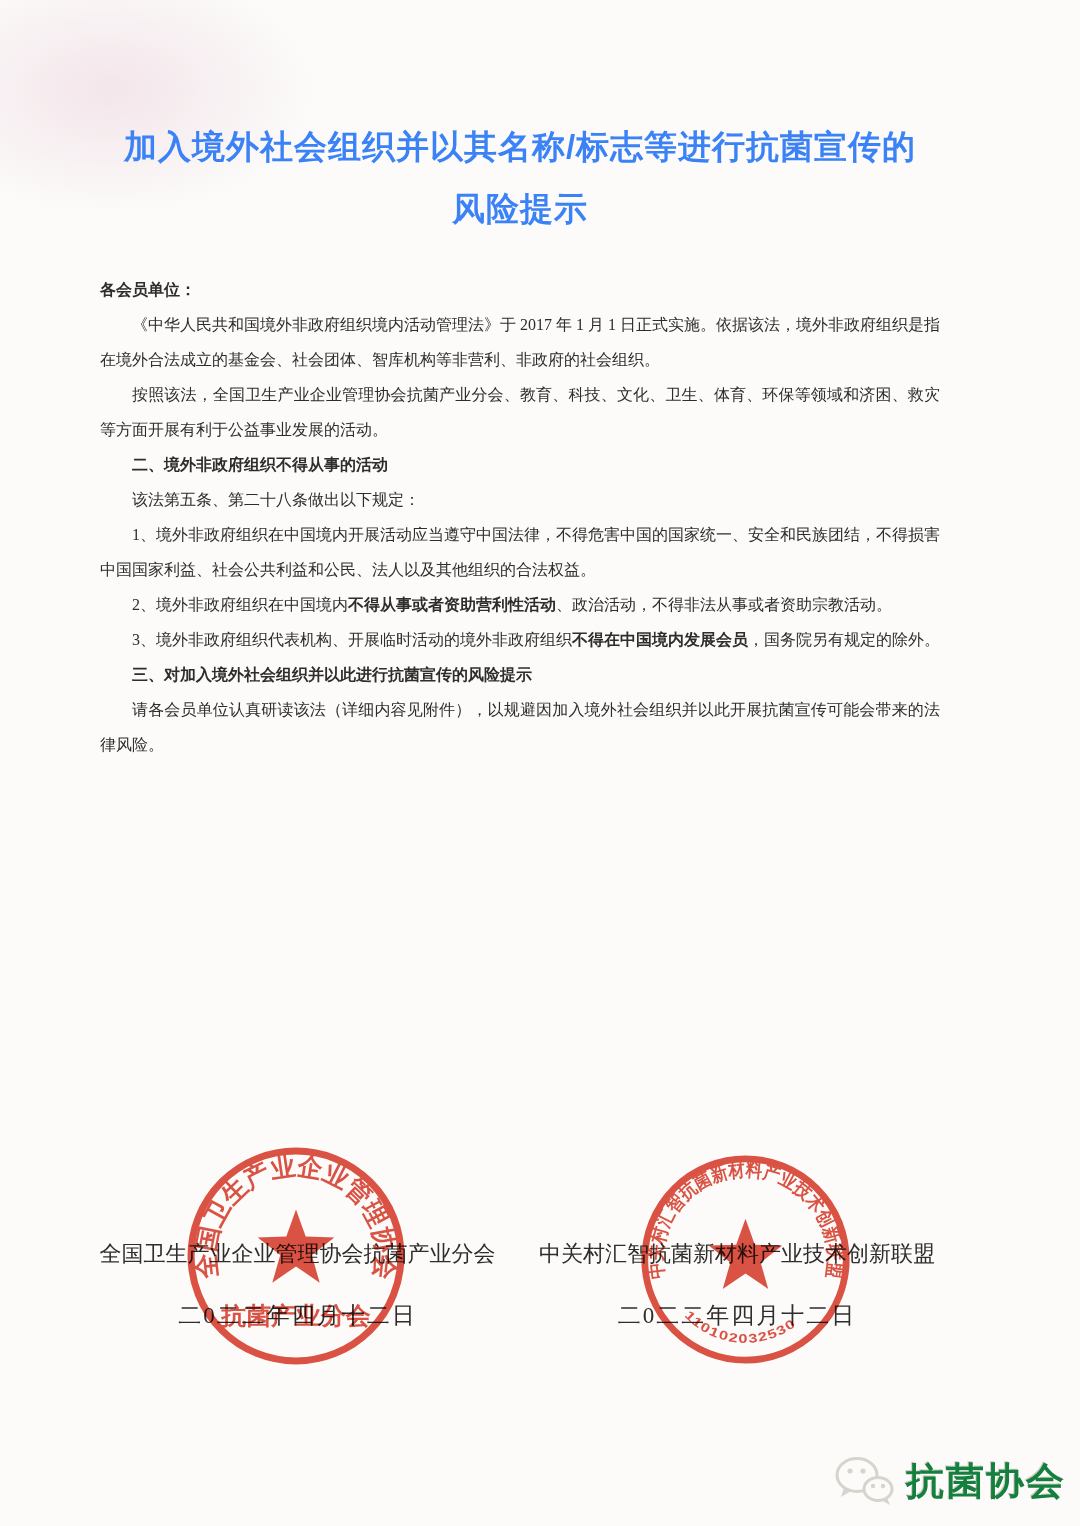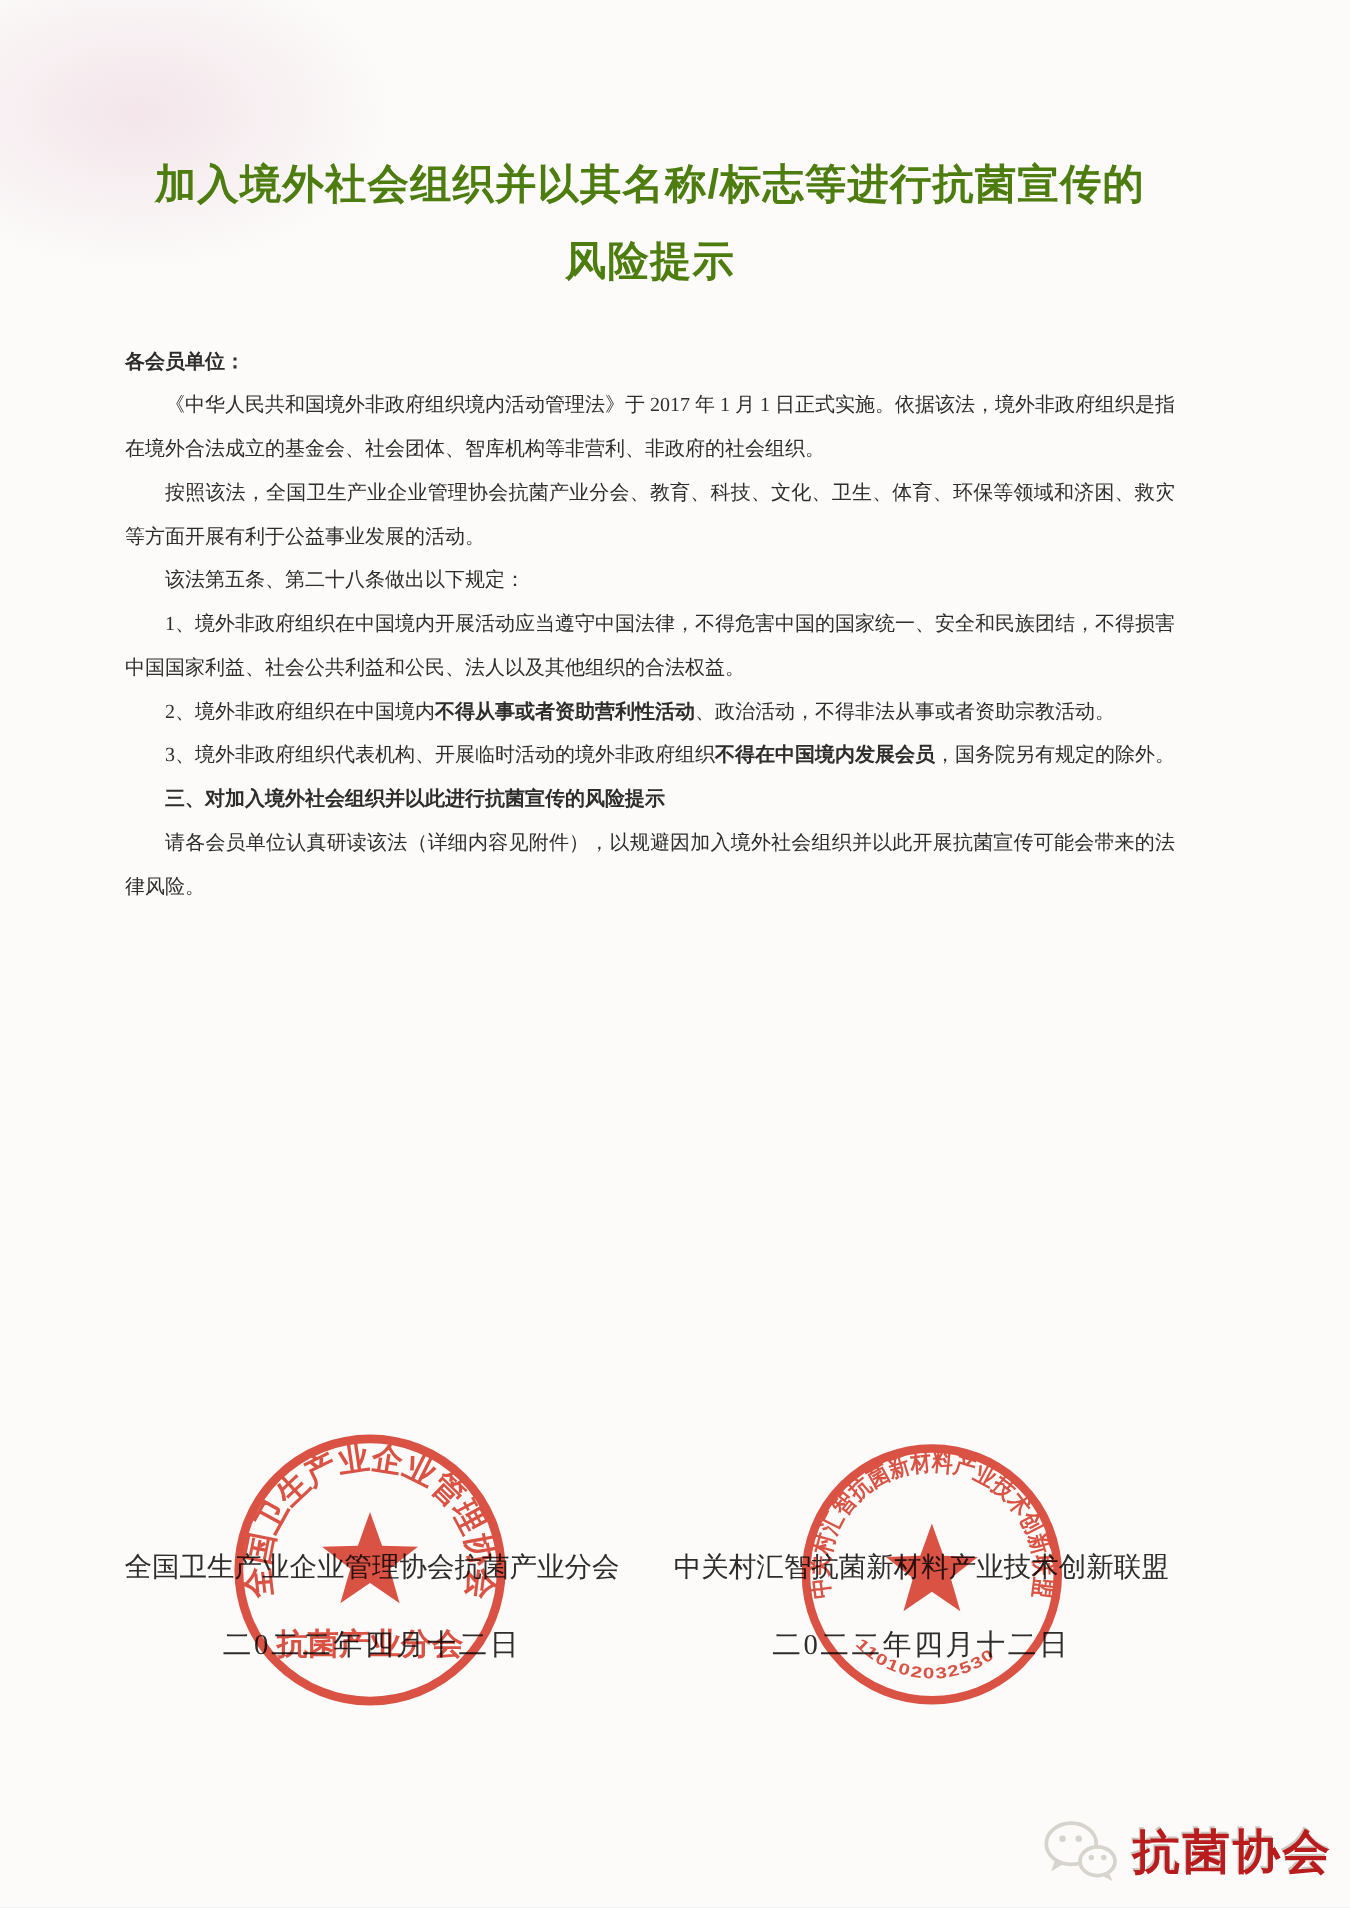--- a/index.html
+++ b/index.html
@@ -10,21 +10,21 @@
   }
   .smudge{
     position:absolute;left:0;top:0;width:340px;height:230px;
     background:radial-gradient(ellipse at 110px 90px, rgba(233,203,214,0.45), rgba(233,203,214,0) 65%);
     pointer-events:none;
   }
   .doc{position:absolute;left:100px;top:116px;width:840px;}
   .title{
     margin:0;text-align:center;
     font-family:"Liberation Sans",sans-serif;font-weight:700;
-    font-size:33px;line-height:62px;color:#4d7c0f;letter-spacing:1px;
+    font-size:33px;line-height:62px;color:#3b82f6;letter-spacing:1px;
   }
   .title-line{display:block;}
   .doc-body{margin-top:32px;font-size:16px;line-height:35px;}
   .doc-body p{margin:0;text-align:justify;}
   .salutation{font-weight:700;}
   .para{text-indent:2em;}
   .heading{font-weight:700;text-indent:2em;}
   .b{font-weight:700;}
   
   .sig{position:absolute;text-align:center;z-index:2;}
@@ -37,21 +37,21 @@
   .stamp-left{left:184px;top:1144px;width:224px;height:224px;}
   .stamp-right{left:638px;top:1152px;width:215px;height:215px;}
   .stamp svg{width:100%;height:100%;}
   
   .watermark{
     position:absolute;right:14px;bottom:18px;z-index:2;
     display:flex;align-items:center;gap:10px;
   }
   .wm-text{
     font-family:Liberation Sans, sans-serif;font-size:38px;font-weight:700;
-    color:#b91c1c;letter-spacing:2px;
+    color:#15803d;letter-spacing:2px;
     text-shadow:1px 1px 0 #ffffff,-1px -1px 0 #ccc8c1;
   }
 </style>
 </head>
 <body>
 
 <div class="page">
   <div class="smudge"></div>
 
   <div class="doc">
@@ -62,20 +62,21 @@
 
     <div class="doc-body">
       <p class="salutation">各会员单位：</p>
 
       <p class="para"><span>《中华人民共和国境外非政府组织境内活动管理法》于 2017 年 1 月 1 日正式实施。依据该法，境外非政府组织是指在境外合法成立的基金会、社会团体、智库机构等非营利、非政府的社会组织。</span></p>
 
 
       <p class="para"><span>按照该法，全国卫生产业企业管理协会抗菌产业分会、教育、科技、文化、卫生、体育、环保等领域和济困、救灾等方面开展有利于公益事业发展的活动。</span></p>
 
 
+      <p class="heading"><span>二、境外非政府组织不得从事的活动</span></p>
 
       <p class="para"><span>该法第五条、第二十八条做出以下规定：</span></p>
 
       <p class="para"><span>1、境外非政府组织在中国境内开展活动应当遵守中国法律，不得危害中国的国家统一、安全和民族团结，不得损害中国国家利益、社会公共利益和公民、法人以及其他组织的合法权益。</span></p>
 
       <p class="para"><span>2、境外非政府组织在中国境内</span><span class="b">不得从事或者资助营利性活动</span><span>、政治活动，不得非法从事或者资助宗教活动。</span></p>
 
       <p class="para"><span>3、境外非政府组织代表机构、开展临时活动的境外非政府组织</span><span class="b">不得在中国境内发展会员</span><span>，国务院另有规定的除外。</span></p>
 
       <p class="heading"><span>三、对加入境外社会组织并以此进行抗菌宣传的风险提示</span></p>

